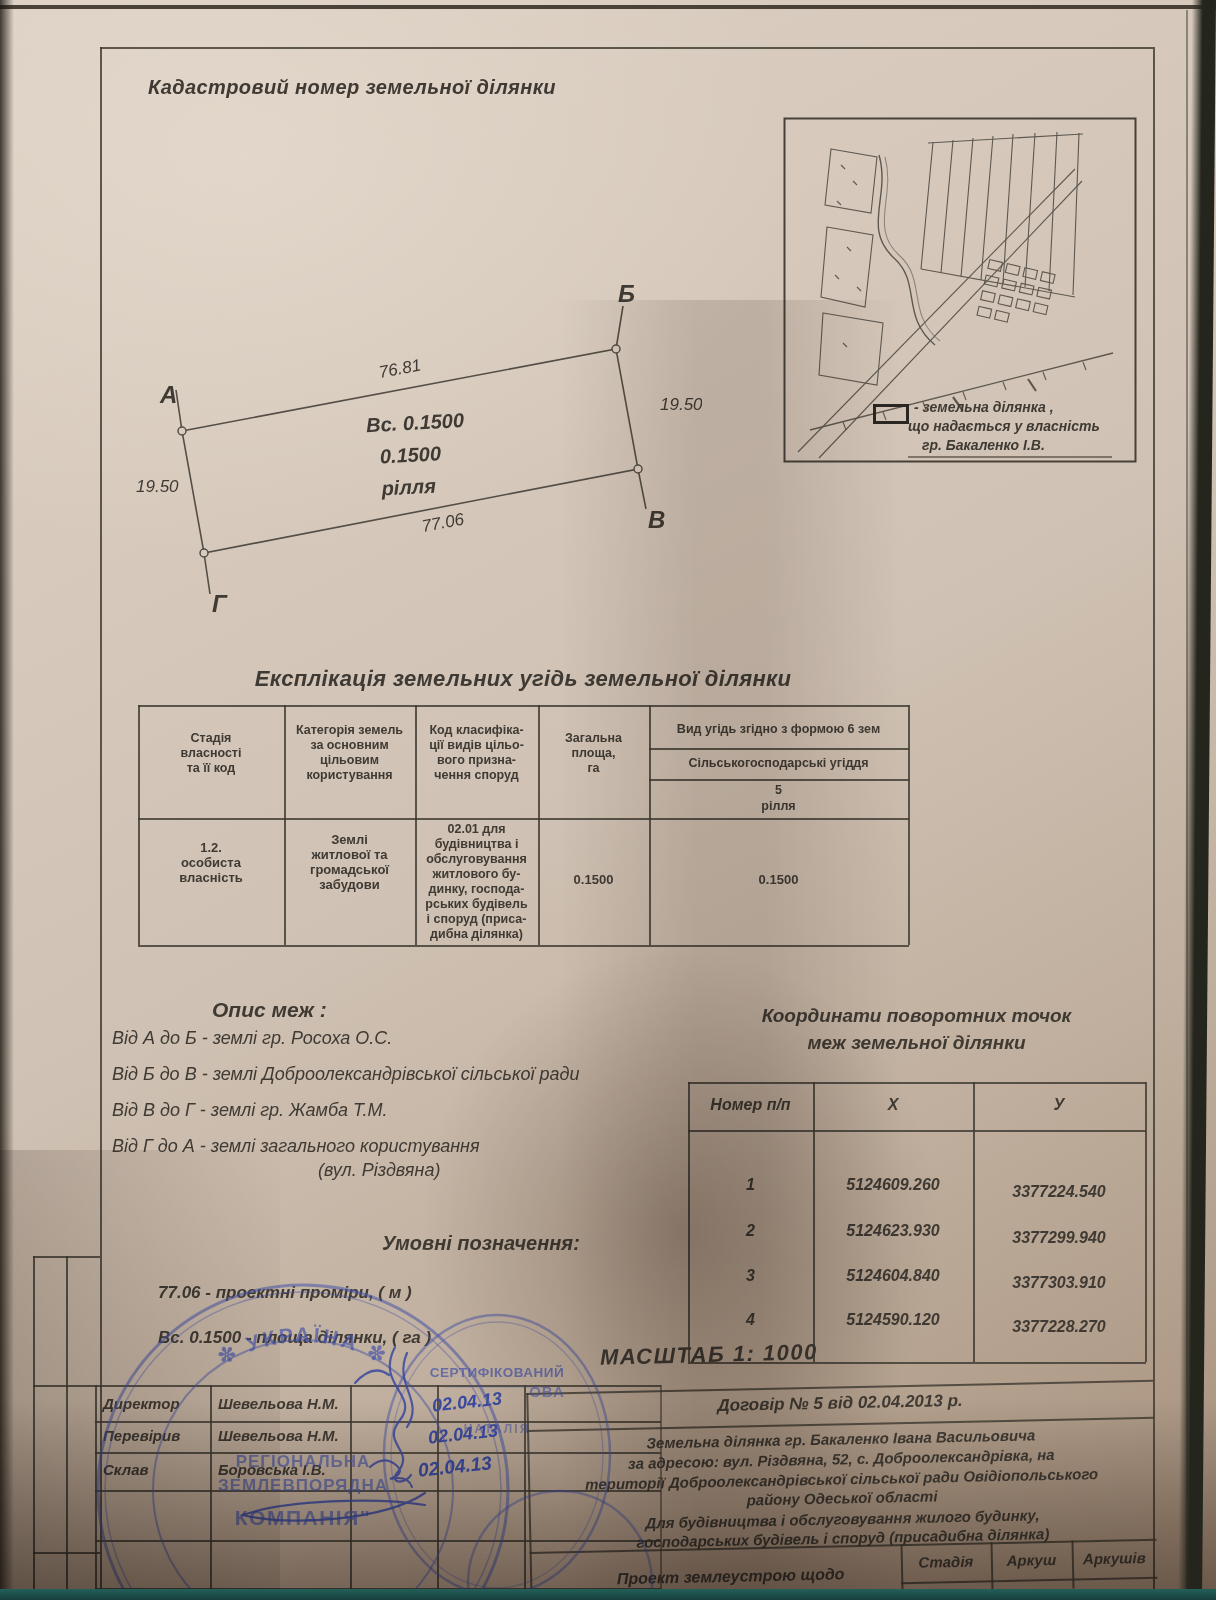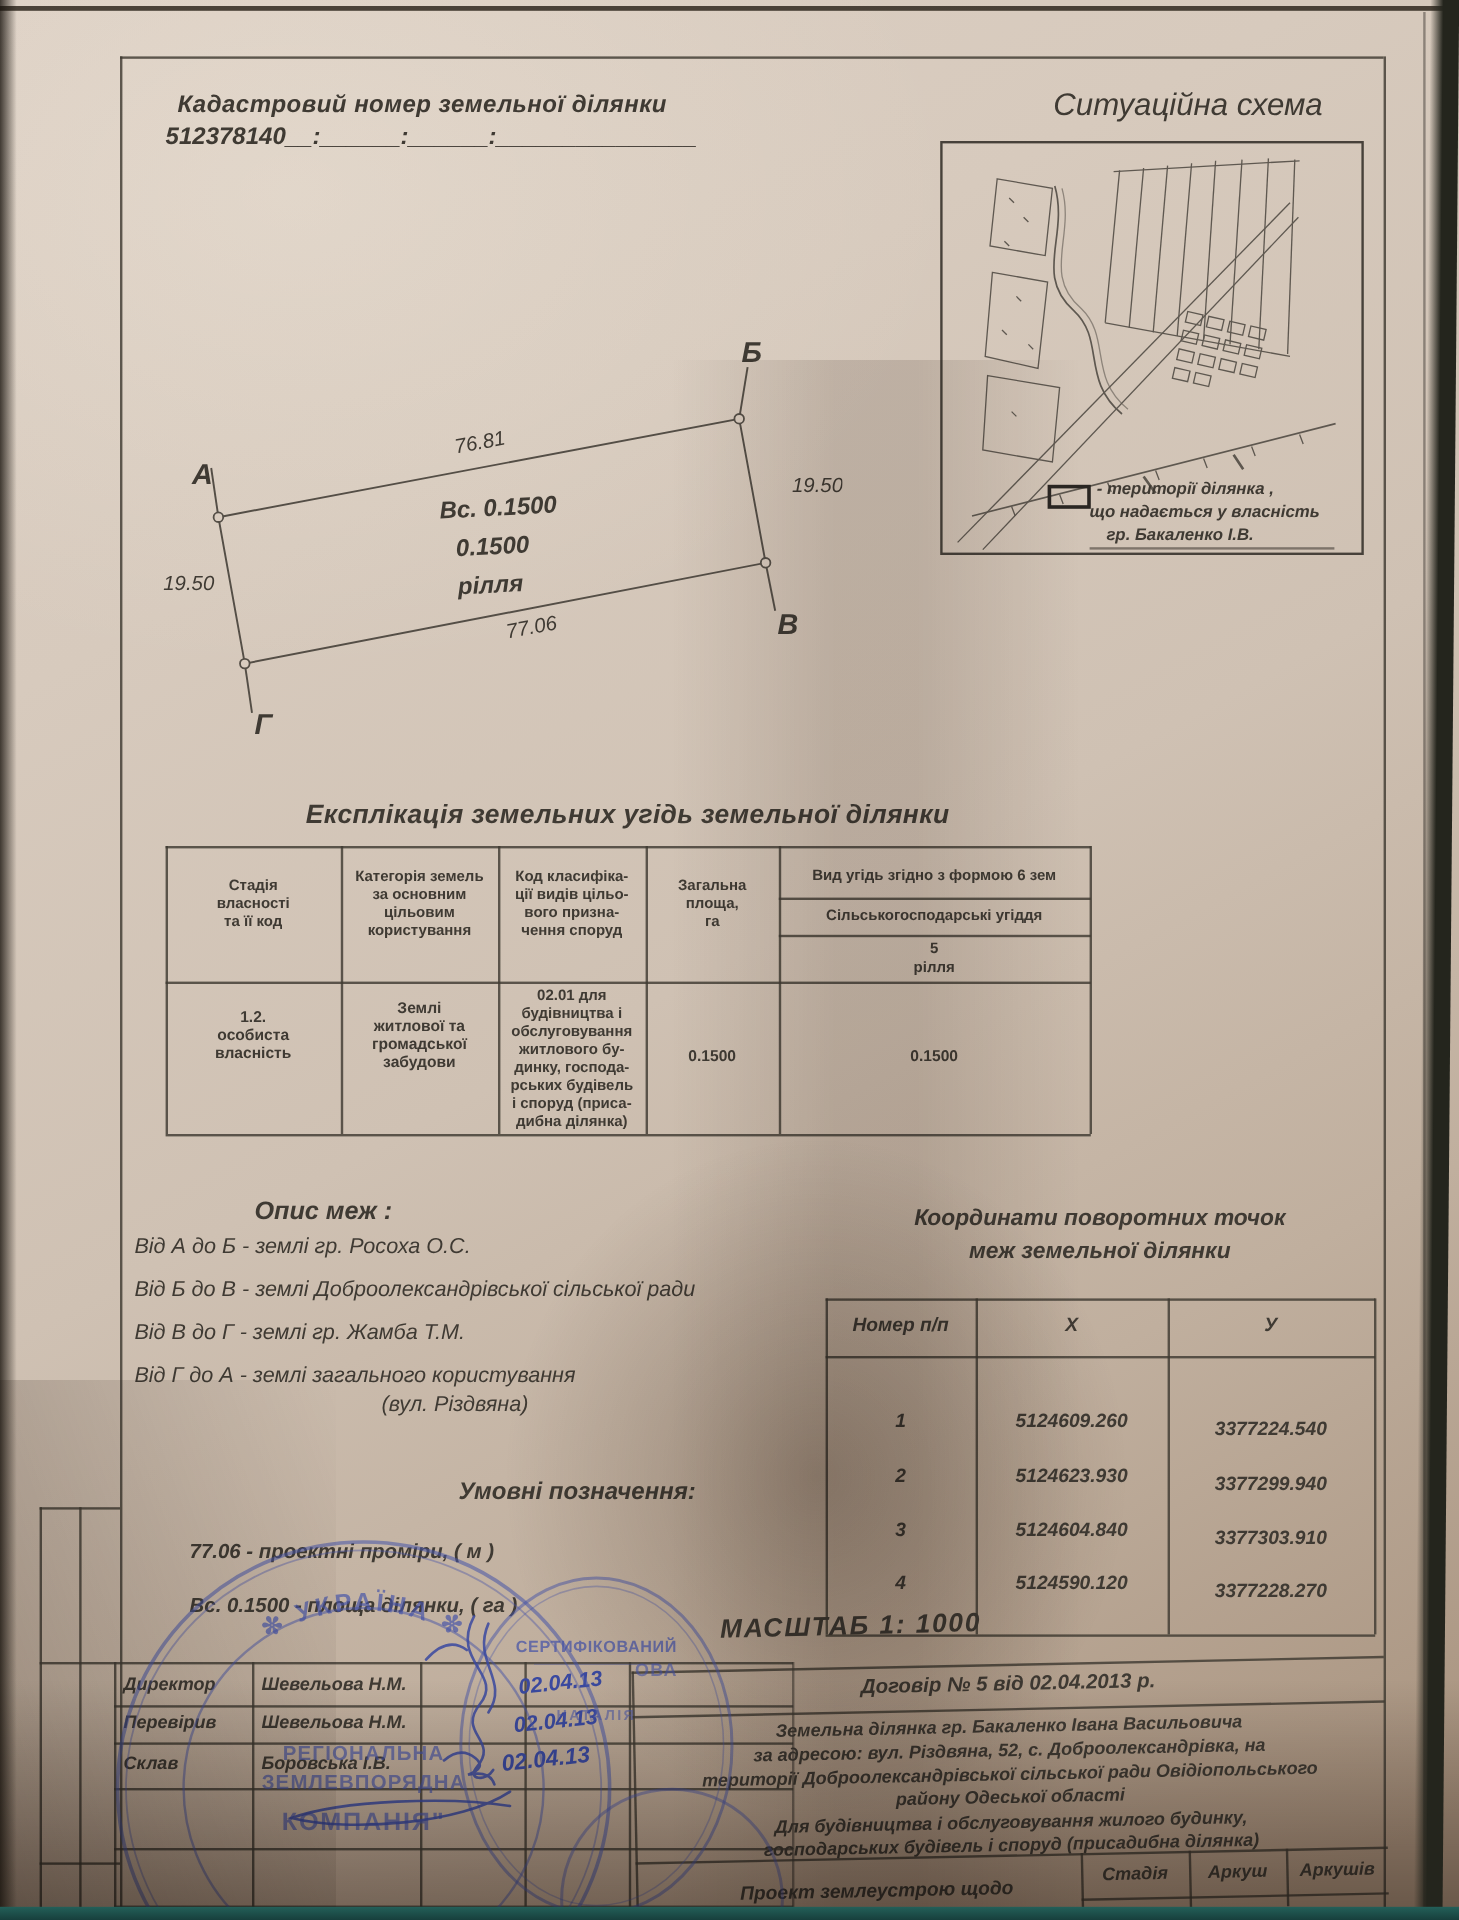--- a/index.html
+++ b/index.html
@@ -31,23 +31,21 @@
   <div class="vl" style="left:1153px;top:47px;height:1543px;"></div>
   <div class="vl" style="left:1186px;top:10px;height:1583px;opacity:.6;"></div>
 
   <div class="vl" style="left:33px;top:1256px;height:334px;"></div>
   <div class="vl" style="left:66px;top:1256px;height:334px;"></div>
   <div class="hl" style="left:33px;top:1256px;width:67px;"></div>
   <div class="hl" style="left:33px;top:1385px;width:62px;"></div>
   <div class="hl" style="left:33px;top:1552px;width:67px;"></div>
 
   <div class="abs it sb" style="left:148px;top:76px;font-size:20px;letter-spacing:.4px;">Кадастровий номер земельної ділянки</div>
-  <div class="abs it sb" style="left:138px;top:103px;font-size:20px;">512378140__:______:______:_______________</div>
-
-  <div class="abs it ctr" style="left:840px;top:72px;width:300px;font-size:26px;">Ситуаційна схема</div>
+
 
   <svg class="abs" style="left:783px;top:117px;" width="354" height="346" viewBox="0 0 354 346">
     <rect x="1.5" y="1.5" width="351" height="343" fill="none" stroke="#47413a" stroke-width="2"></rect>
     <g stroke="#4a453e" stroke-width="1.1" fill="none" opacity=".85">
 
       <path d="M 15 335 L 292 52"></path>
       <path d="M 36 341 L 299 64"></path>
 
       <path d="M 150 25 L 138 152"></path>
         <path d="M 170 23 L 158 156"></path>
@@ -85,21 +83,21 @@
           <rect x="216" y="198" width="13" height="9"></rect>
       </g>
 
       <path d="M 27 313 L 330 236" stroke-width="1.4"></path>
       <path d="M 60 305 l 3 8 M 100 295 l 3 8 M 140 285 l 3 8 M 180 275 l 3 8 M 220 265 l 3 8 M 260 255 l 3 8 M 300 245 l 3 8"></path>
       <path d="M 170 280 l 10 14 M 245 262 l 8 12" stroke-width="2.2"></path>
     </g>
   </svg>
 
   <div class="abs" style="left:873px;top:404px;width:30px;height:14px;border:3px solid #2a2622;"></div>
-  <div class="abs it sb" style="left:914px;top:399px;font-size:14px;">- території ділянка ,</div>
+  <div class="abs it sb" style="left:914px;top:399px;font-size:14px;">- земельна ділянка ,</div>
   <div class="abs it sb" style="left:908px;top:418px;font-size:14px;">що надається у власність</div>
   <div class="abs it sb" style="left:922px;top:437px;font-size:14px;">гр. Бакаленко І.В.</div>
   <div class="hl" style="left:908px;top:456px;width:204px;opacity:.7;"></div>
 
   <svg class="abs" style="left:118px;top:278px;" width="584" height="334" viewBox="0 0 584 334">
     <g stroke="#544e46" stroke-width="1.6" fill="none">
       <path d="M 64 153 L 498 71 L 520 191 L 86 275 Z"></path>
       <path d="M 64 153 L 58 112"></path>
       <path d="M 498 71 L 505 28"></path>
       <path d="M 520 191 L 528 231"></path>

